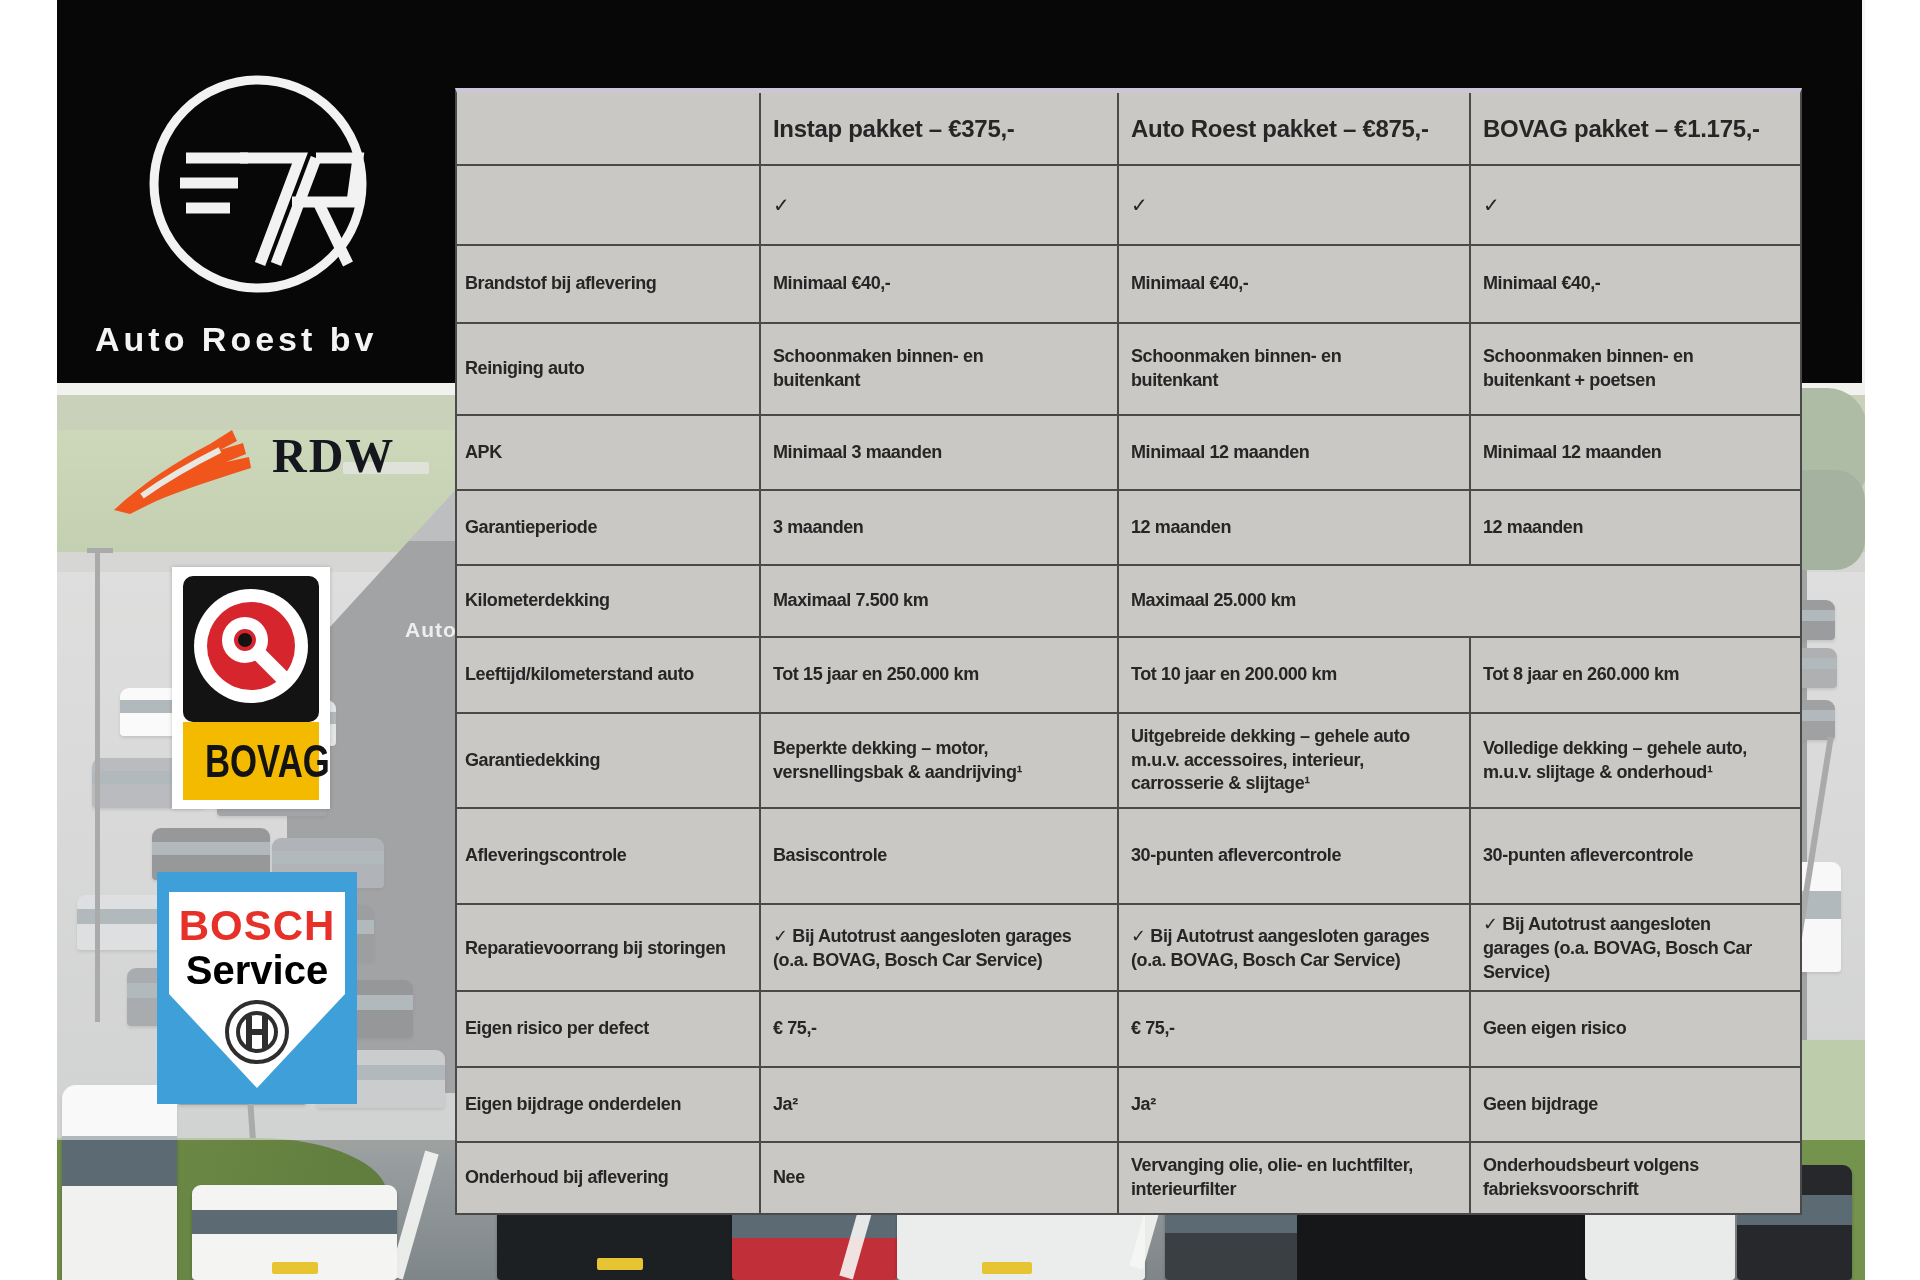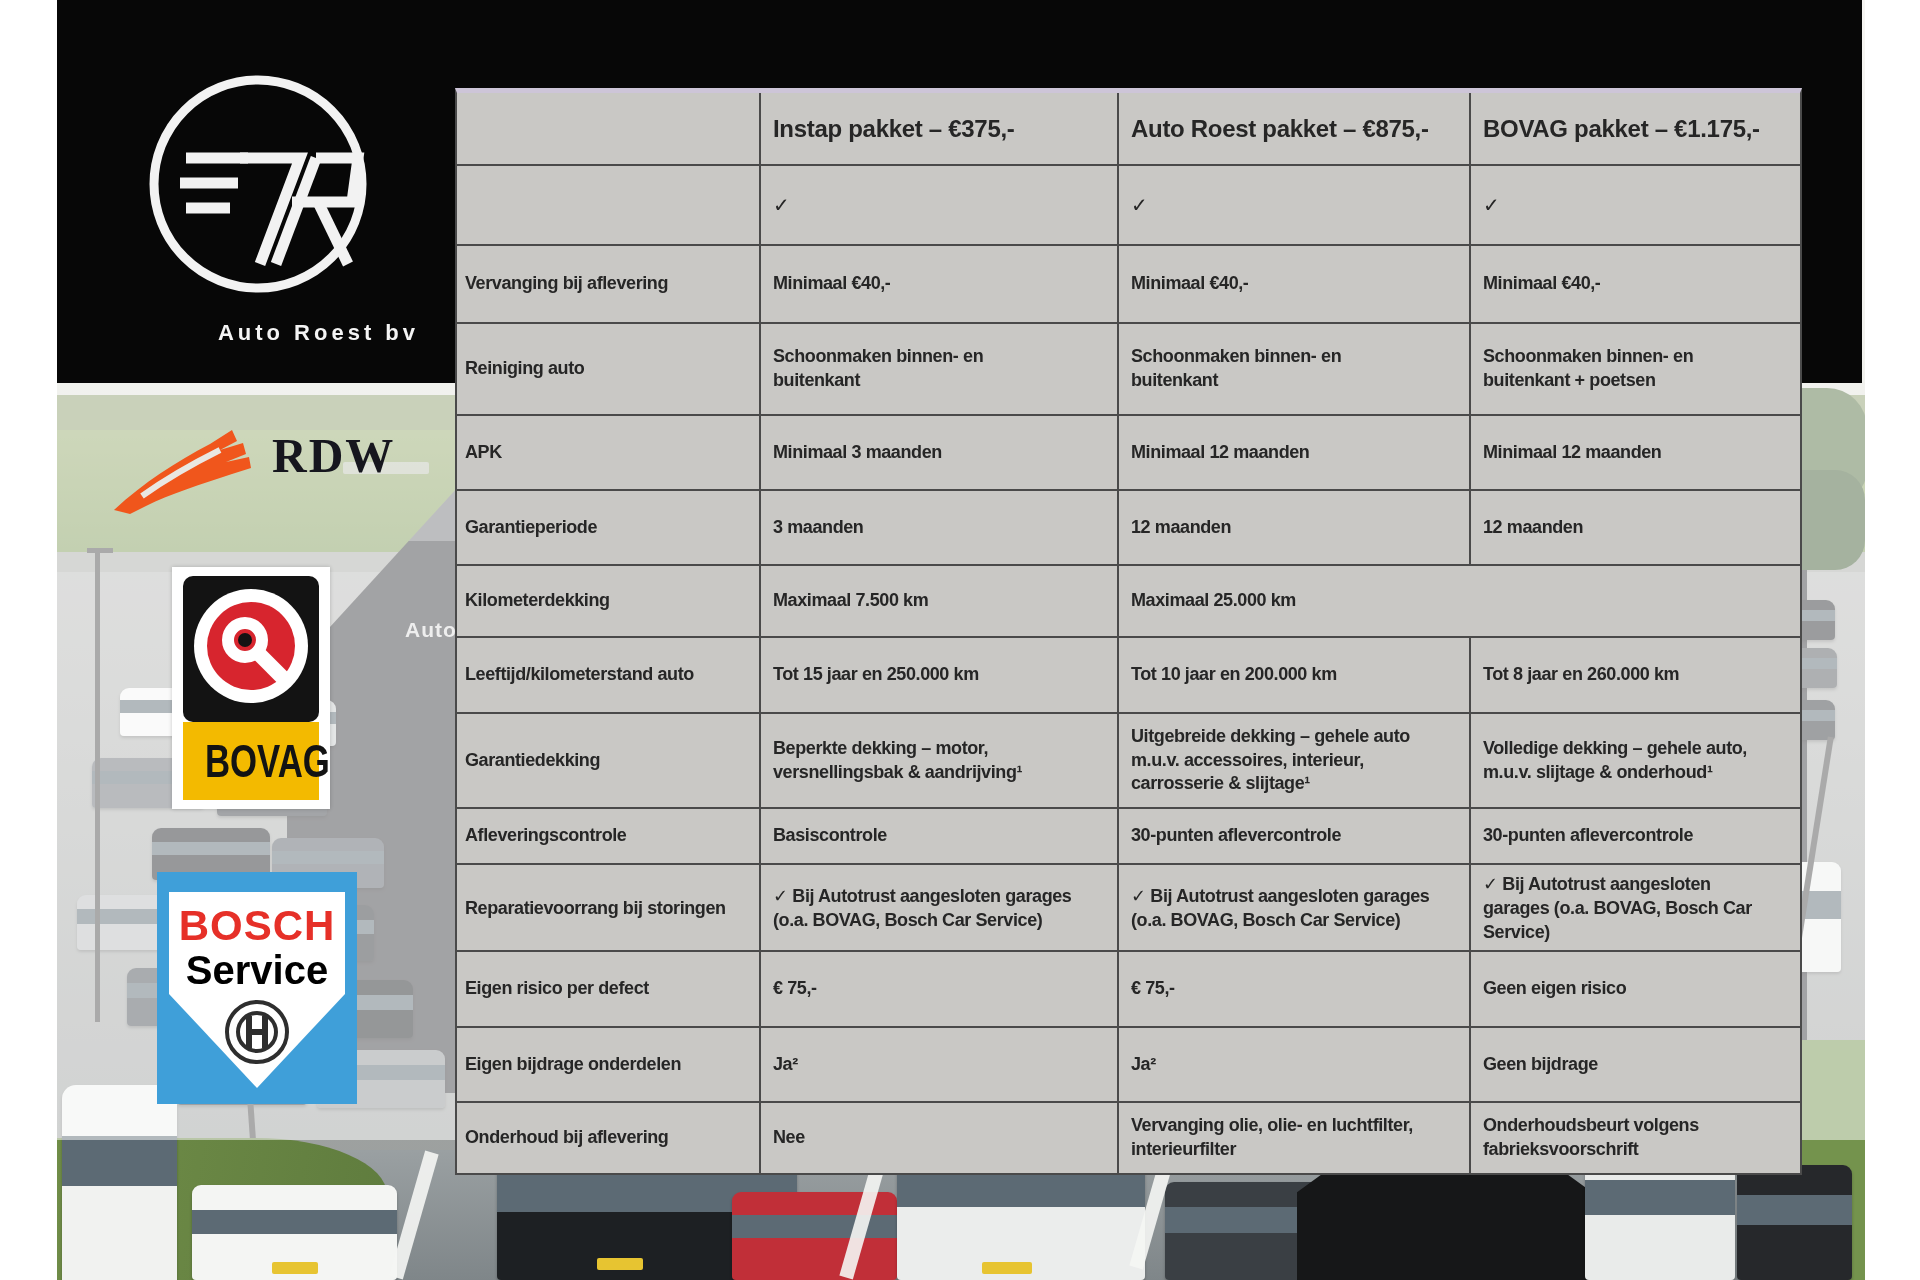--- a/index.html
+++ b/index.html
@@ -11,21 +11,21 @@
   .photo{left:57px;top:0;width:1808px;height:1280px;overflow:hidden;background:#e3e2dc}
   .car{position:absolute;border-radius:9px 9px 4px 4px;box-shadow:0 2px 3px rgba(0,0,0,.25);
        background:linear-gradient(180deg,var(--c) 0 26%,#5c6a74 26% 52%,var(--c) 52%)}
   .post{position:absolute;background:#4c4c4c}
   .pline{position:absolute;width:14px;height:130px;background:rgba(245,246,244,.9);transform:rotate(16deg)}
   .plate{position:absolute;background:#e7c431;border-radius:2px}
   .bsign{position:absolute;color:#dcdcdc;font-size:21px;letter-spacing:1px;font-weight:bold}
   .wash{left:57px;top:0;width:1808px;height:1140px;background:rgba(255,255,255,.53)}
   
   .band{left:57px;top:0;width:1805px;height:383px;background:#070707}
-  .arname{left:95px;top:320px;width:324px;text-align:right;font-size:22px;font-weight:bold;
+  .arname{left:95px;top:320px;width:324px;text-align:left;font-size:34px;font-weight:bold;
           color:#f4f4f4;letter-spacing:4px}
   
   .rdw{left:112px;top:418px;width:310px;height:110px}
   .rdwtxt{position:absolute;left:160px;top:10px;font-family:"Liberation Serif","DejaVu Serif",serif;
           font-size:48px;font-weight:bold;color:#16161e;letter-spacing:2px}
   
   .bovag{left:172px;top:567px;width:158px;height:242px;background:#fff;box-shadow:0 0 4px rgba(0,0,0,.2)}
   .bovagband{position:absolute;left:11px;top:155px;width:136px;height:78px;background:#f3ba00;
              text-align:center;line-height:78px}
   .bovagband span{display:inline-block;font-size:47px;font-weight:800;color:#131313;transform:scaleX(.74)}
@@ -172,21 +172,21 @@
       <div class="cell">Auto Roest pakket – €875,-</div>
       <div class="cell">BOVAG pakket – €1.175,-</div>
     </div>
     <div class="row chk" style="height:80px">
       <div class="cell lbl"></div>
       <div class="cell">✓</div>
       <div class="cell">✓</div>
       <div class="cell">✓</div>
     </div>
     <div class="row" style="height:78px">
-      <div class="cell lbl">Vervanging bij aflevering</div>
+      <div class="cell lbl">Brandstof bij aflevering</div>
       <div class="cell">Minimaal €40,-</div>
       <div class="cell">Minimaal €40,-</div>
       <div class="cell">Minimaal €40,-</div>
     </div>
     <div class="row" style="height:92px">
       <div class="cell lbl">Reiniging auto</div>
       <div class="cell">Schoonmaken binnen- en
 buitenkant</div>
       <div class="cell">Schoonmaken binnen- en
 buitenkant</div>
@@ -219,21 +219,21 @@
     <div class="row" style="height:95px">
       <div class="cell lbl">Garantiedekking</div>
       <div class="cell">Beperkte dekking – motor,
 versnellingsbak &amp; aandrijving¹</div>
       <div class="cell">Uitgebreide dekking – gehele auto
 m.u.v. accessoires, interieur,
 carrosserie &amp; slijtage¹</div>
       <div class="cell">Volledige dekking – gehele auto,
 m.u.v. slijtage &amp; onderhoud¹</div>
     </div>
-    <div class="row" style="height:56px">
+    <div class="row" style="height:96px">
       <div class="cell lbl">Afleveringscontrole</div>
       <div class="cell">Basiscontrole</div>
       <div class="cell">30-punten aflevercontrole</div>
       <div class="cell">30-punten aflevercontrole</div>
     </div>
     <div class="row" style="height:87px">
       <div class="cell lbl">Reparatievoorrang bij storingen</div>
       <div class="cell">✓ Bij Autotrust aangesloten garages
 (o.a. BOVAG, Bosch Car Service)</div>
       <div class="cell">✓ Bij Autotrust aangesloten garages

